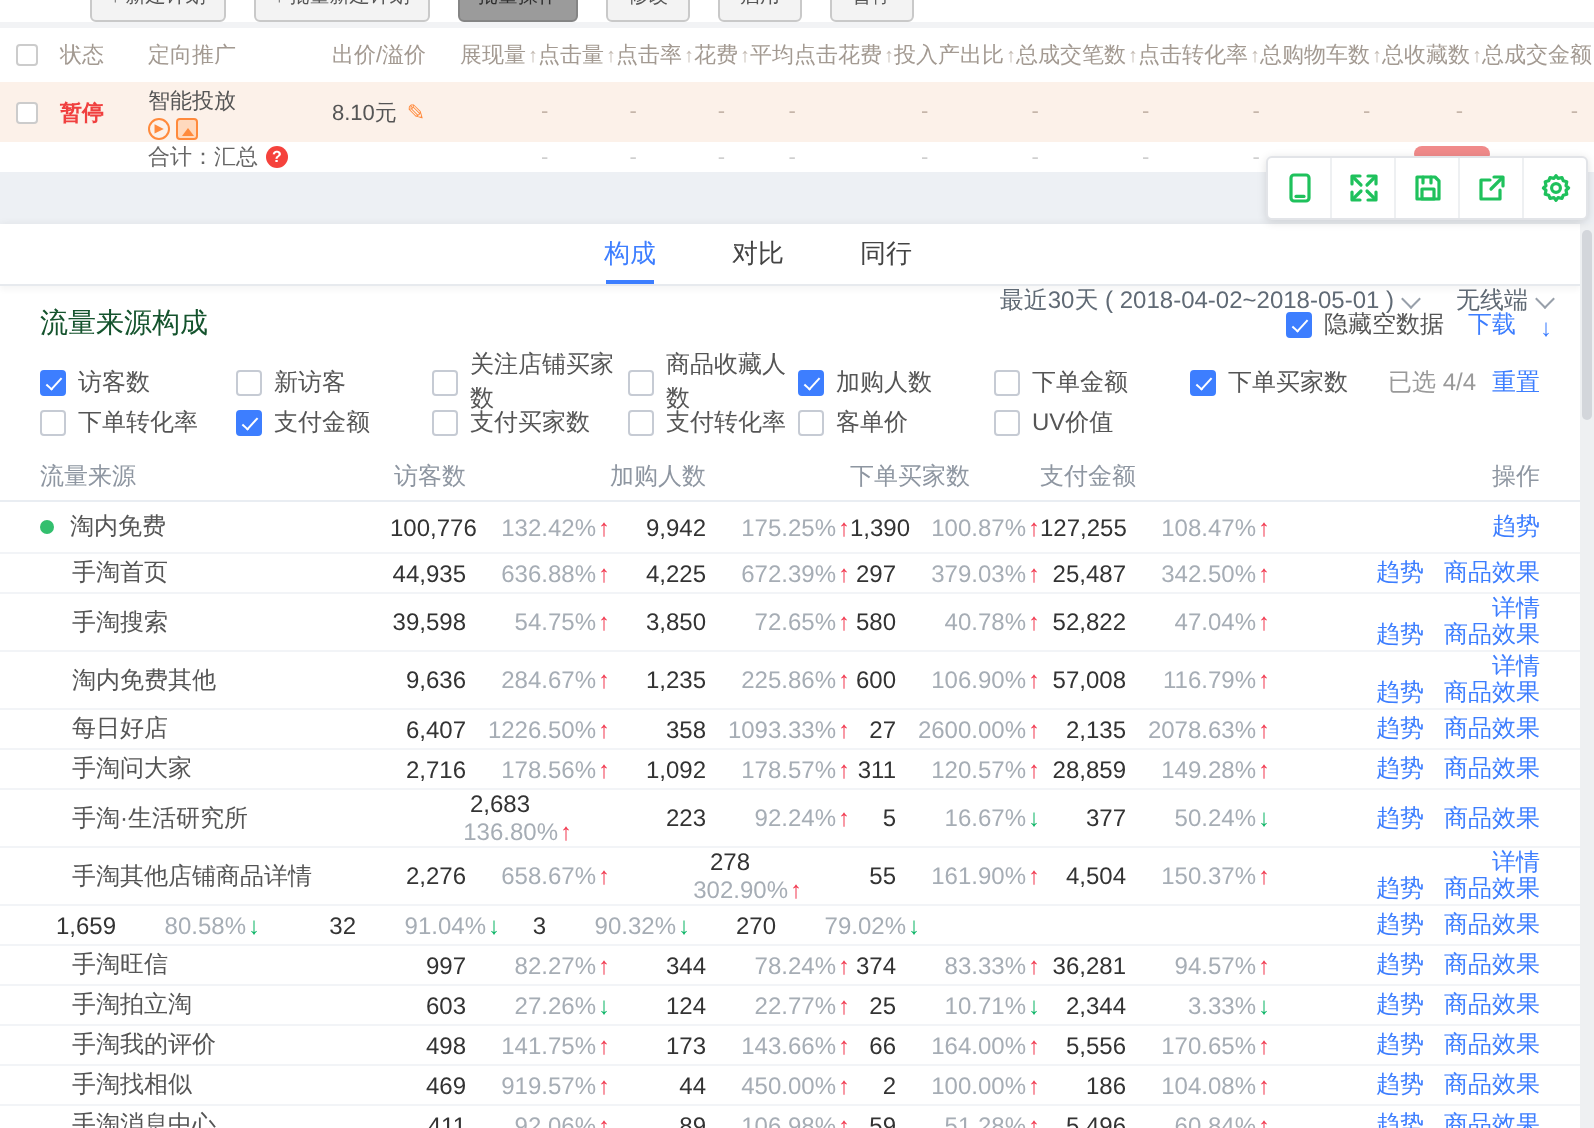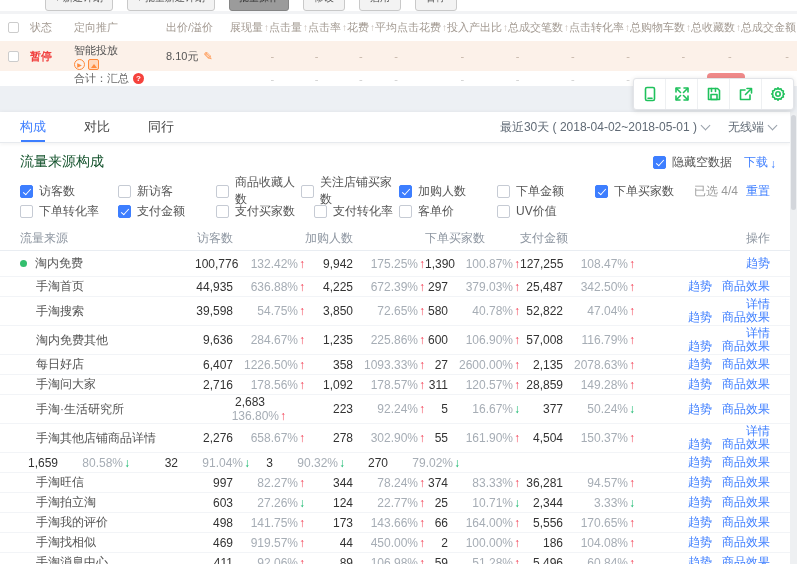--- a/index.html
+++ b/index.html
@@ -49,33 +49,33 @@
   .qt-cell{width:31px;display:flex;align-items:center;justify-content:center;border-left:1px solid #eef0f2;cursor:pointer;}
   .qt-cell:first-child{border-left:none;}
   .qt-cell svg{stroke:#1fc15c;fill:none;stroke-width:1.6;stroke-linecap:round;stroke-linejoin:round;}
 
   
   .card{position:absolute;top:112px;left:0;right:7px;bottom:0;background:#fff;box-shadow:0 0 4px rgba(0,0,0,.06);overflow:hidden;}
   .scrolltrack{position:absolute;top:112px;right:0;width:7px;bottom:0;background:#eef0f2;}
   .scrollthumb{position:absolute;top:3px;left:1px;width:5px;height:95px;background:#d3d6db;border-radius:3px;}
 
   .tabbar{height:30px;border-bottom:1px solid #e7eaee;box-shadow:0 2px 3px rgba(0,0,0,.04);
-          display:flex;align-items:center;padding:0 14px 0 20px;}
+          display:flex;align-items:center;padding:0 14px 0 20px;flex-direction:column;}
   .tab{font-size:13px;color:#444;margin-right:38px;height:30px;line-height:30px;position:relative;cursor:pointer;}
   .tab.active{color:#3d7eff;}
   .tab.active::after{content:"";position:absolute;left:1px;right:1px;bottom:0;height:2px;background:#3d7eff;}
   .datebox{margin-left:auto;display:flex;align-items:center;font-size:12px;color:#606a75;gap:5px;}
   .chev{width:6px;height:6px;border-right:1px solid #98a0aa;border-bottom:1px solid #98a0aa;
         transform:rotate(45deg);margin-top:-3px;display:inline-block;}
   .terminal{margin-left:14px;}
 
   .sechdr{display:flex;align-items:center;padding:10px 14px 2px 20px;}
   .sectitle{font-size:14px;color:#14532d;}
   .hidebox{margin-left:auto;display:flex;align-items:center;gap:6px;font-size:12px;color:#555;}
-  .dl{color:#3d7eff;font-size:12px;margin-left:12px;display:flex;align-items:flex-end;gap:2px;}
+  .dl{color:#3d7eff;font-size:12px;margin-left:12px;display:flex;align-items:flex-end;gap:12px;}
 
   .filters{padding:8px 20px 2px;}
   .frow{display:flex;align-items:center;height:20px;position:relative;}
   .cb{display:flex;align-items:center;gap:6px;font-size:12px;color:#555;cursor:pointer;flex:none;}
   .box{width:13px;height:13px;border:1px solid #c6cbd4;border-radius:2px;background:#fff;position:relative;box-sizing:border-box;flex:none;}
   .box.checked{background:#3d7eff;border-color:#3d7eff;}
   .box.checked::after{content:"";position:absolute;left:4px;top:1px;width:3px;height:7px;
         border:solid #fff;border-width:0 1.5px 1.5px 0;transform:rotate(42deg);}
   .fsel{position:absolute;right:0;top:2px;font-size:12px;color:#999;}
   .fsel a{color:#3d7eff;margin-left:8px;}
@@ -271,27 +271,27 @@
     <div class="frow" id="filter-row1">
 
     <label class="cb" style="width: 98px;">
           <span class="box checked"></span>
           <span class="cbl">访客数</span>
         </label>
         <label class="cb" style="width: 98px;">
           <span class="box"></span>
           <span class="cbl">新访客</span>
         </label>
+        <label class="cb" style="width: 98px;">
+          <span class="box"></span>
+          <span class="cbl">关注店铺买家数</span>
+        </label>
         <label class="cb" style="width: 85px;">
           <span class="box"></span>
           <span class="cbl">商品收藏人数</span>
-        </label>
-        <label class="cb" style="width: 98px;">
-          <span class="box"></span>
-          <span class="cbl">关注店铺买家数</span>
         </label>
         <label class="cb" style="width: 98px;">
           <span class="box checked"></span>
           <span class="cbl">加购人数</span>
         </label>
         <label class="cb" style="width: 98px;">
           <span class="box"></span>
           <span class="cbl">下单金额</span>
         </label>
         <label class="cb" style="width: 130px;">
@@ -534,21 +534,21 @@
           </div>
         </div>
         <div class="trow tall">
           <div class="tname">
             <span>手淘其他店铺商品详情</span>
           </div>
           <div class="mcell" style="width: 110px;">
             <span class="mval">2,276</span>
             <span class="mpct">658.67%<i class="arr up">↑</i></span>
           </div>
-          <div class="mcell" style="width: 120px;">
+          <div class="mcell" style="width: 120px; flex-direction: column;">
             <span class="mval">278</span>
             <span class="mpct">302.90%<i class="arr up">↑</i></span>
           </div>
           <div class="mcell" style="width: 95px;">
             <span class="mval">55</span>
             <span class="mpct">161.90%<i class="arr up">↑</i></span>
           </div>
           <div class="mcell" style="width: 115px;">
             <span class="mval">4,504</span>
             <span class="mpct">150.37%<i class="arr up">↑</i></span>

